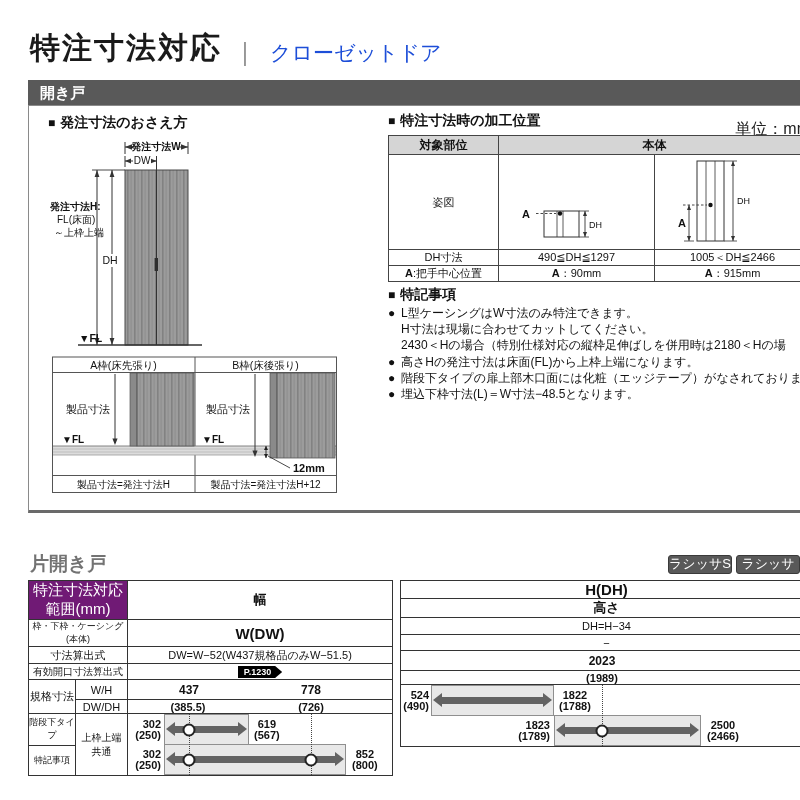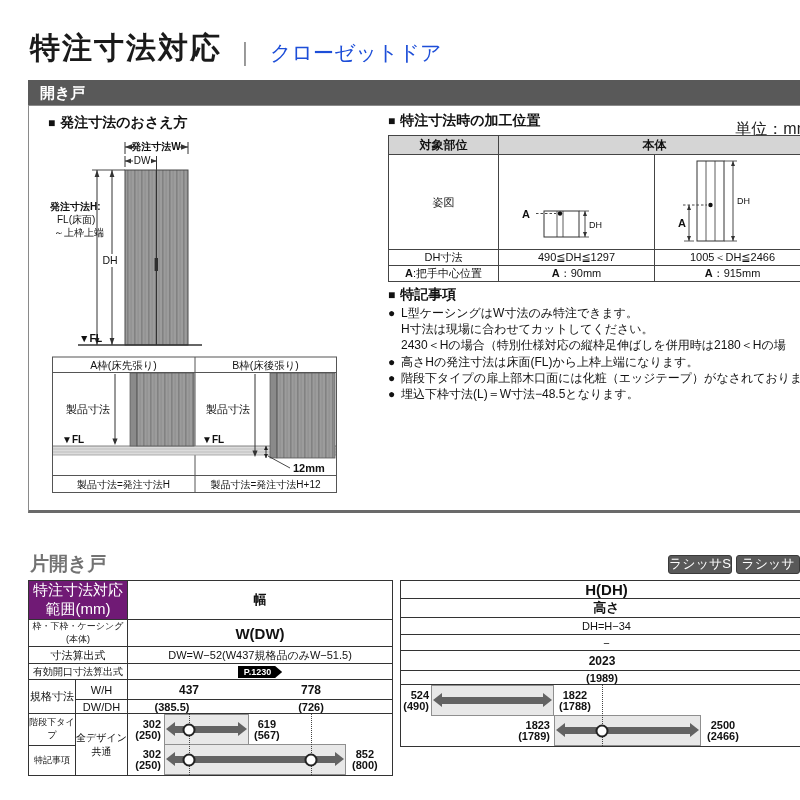--- a/index.html
+++ b/index.html
@@ -310,28 +310,28 @@
       <td rowspan="2">規格寸法</td>
       <td>W/H</td>
       <td class="pos">
         <span class="pn" style="left:61px;">437</span>
         <span class="pn" style="left:183px;">778</span>
       </td>
     </tr>
     <tr style="height:14px">
       <td>DW/DH</td>
       <td class="pos">
-        <span class="pn" style="left:44px;font-size:11px;text-align:center;">(385.5)</span>
+        <span class="pn" style="left:60px;font-size:11px;text-align:center;">(385.5)</span>
         <span class="pn" style="left:183px;font-size:11px;">(726)</span>
       </td>
     </tr>
     <tr style="height:31px">
       <td class="sm9">階段下タイプ</td>
       <td class="sm10" rowspan="2">
-        <div>全デザイン</div>
+        <div>上枠上端</div>
             <div>共通</div>
       </td>
       <td rowspan="2">
         <div class="cw">
           <div class="reg" style="left:36px;width:85px;top:0;height:31px;"></div>
           <div class="reg" style="left:36px;width:182px;top:30px;height:31px;"></div>
           <div class="dot" style="left:61px;"></div>
           <div class="dot" style="left:183px;"></div>
           <div class="rarrow" style="left:47px;width:63px;top:12px;"></div>
           <div class="rarrow" style="left:47px;width:160px;top:42px;"></div>

